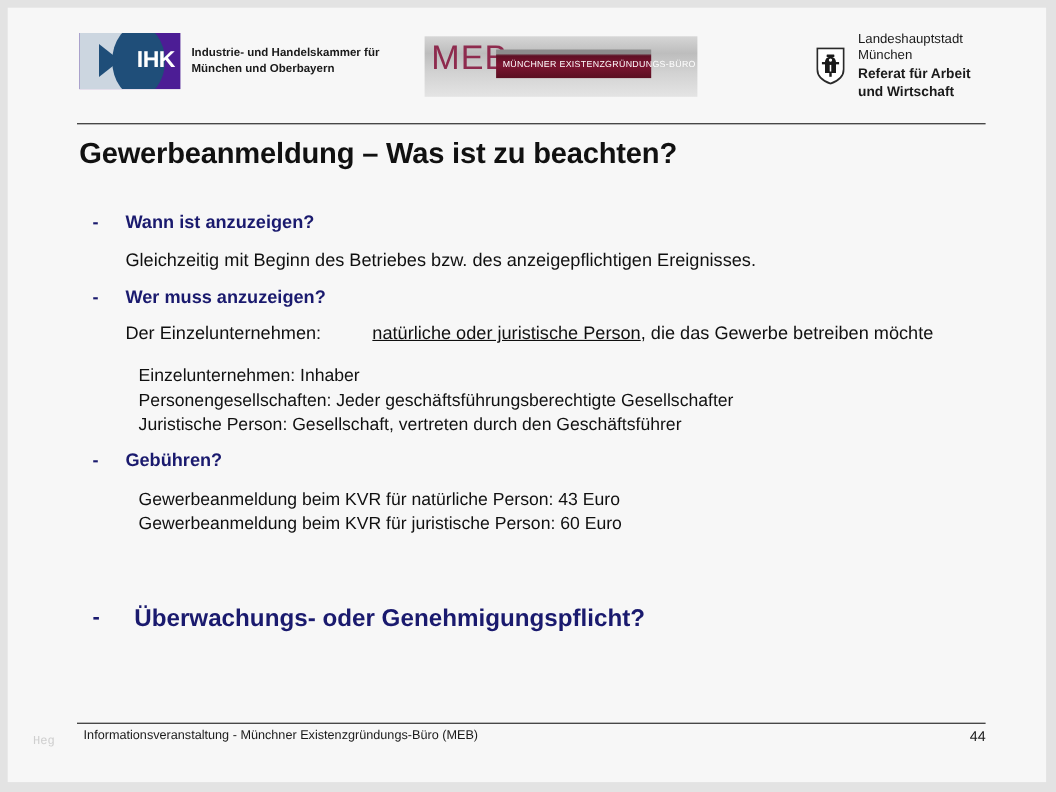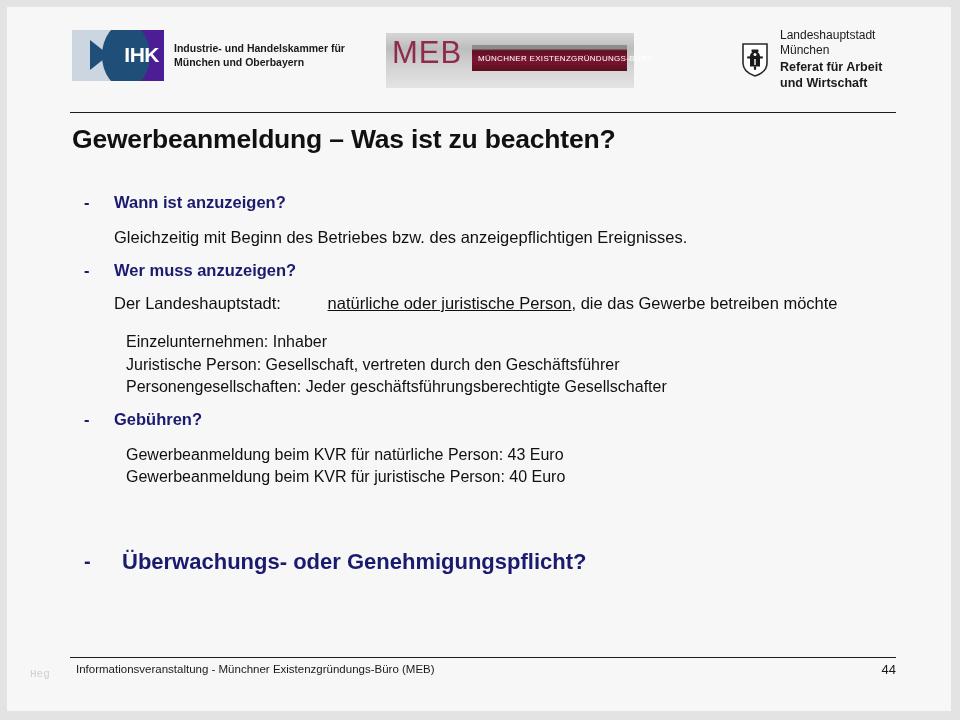--- a/index.html
+++ b/index.html
@@ -119,26 +119,25 @@
     top: 3px;
     font-size: 31px;
     color: #8e2b4e;
     font-family: "Liberation Sans", sans-serif;
     letter-spacing: 1px;
     line-height: 34px;
     text-align: center;
   }
   .meb-bar {
     position: absolute;
-    left: 86px;
+    left: 65px;
     top: 12px;
     width: 141px;
     height: 26px;
     background: linear-gradient(180deg, #8d8d8d 0%, #8d8d8d 14%, #5e1024 22%, #7d1531 55%, #5a0f21 100%);
-    padding-left: 14px;
   }
   .meb-bar-text {
     position: absolute;
     left: 6px;
     top: 9px;
     font-size: 8px;
     color: #ffffff;
     letter-spacing: 0.3px;
     white-space: nowrap;
     font-family: "Liberation Sans", sans-serif;
@@ -364,40 +363,40 @@
     </div>
 
     <div class="sp-12"></div>
 
     <div class="blk">
       <div class="bullet-row">
         <span class="dash">-</span>
         <span>Wer muss anzuzeigen?</span>
       </div>
       <div class="sp-12"></div>
-      <div class="para"><span>Der Landeshauptstadt: </span><u>natürliche oder juristische Person</u><span>, die das Gewerbe betreiben möchte</span></div>
+      <div class="para"><span>Der Einzelunternehmen: </span><u>natürliche oder juristische Person</u><span>, die das Gewerbe betreiben möchte</span></div>
       <div class="sp-16"></div>
       <div class="sublist">
         <div>Einzelunternehmen: Inhaber</div>
+        <div>Personengesellschaften: Jeder geschäftsführungsberechtigte Gesellschafter</div>
         <div>Juristische Person: Gesellschaft, vertreten durch den Geschäftsführer</div>
-        <div>Personengesellschaften: Jeder geschäftsführungsberechtigte Gesellschafter</div>
       </div>
     </div>
 
     <div class="sp-10"></div>
 
     <div class="blk">
       <div class="bullet-row">
         <span class="dash">-</span>
         <span>Gebühren?</span>
       </div>
       <div class="sp-14"></div>
       <div class="sublist">
         <div>Gewerbeanmeldung beim KVR für natürliche Person: 43 Euro</div>
-        <div>Gewerbeanmeldung beim KVR für juristische Person: 40 Euro</div>
+        <div>Gewerbeanmeldung beim KVR für juristische Person: 60 Euro</div>
       </div>
     </div>
 
     <div class="sp-30"></div>
     <div class="sp-30"></div>
 
     <div class="final-row">
       <span class="dash">-</span>
       <span>Überwachungs- oder Genehmigungspflicht?</span>
     </div>

